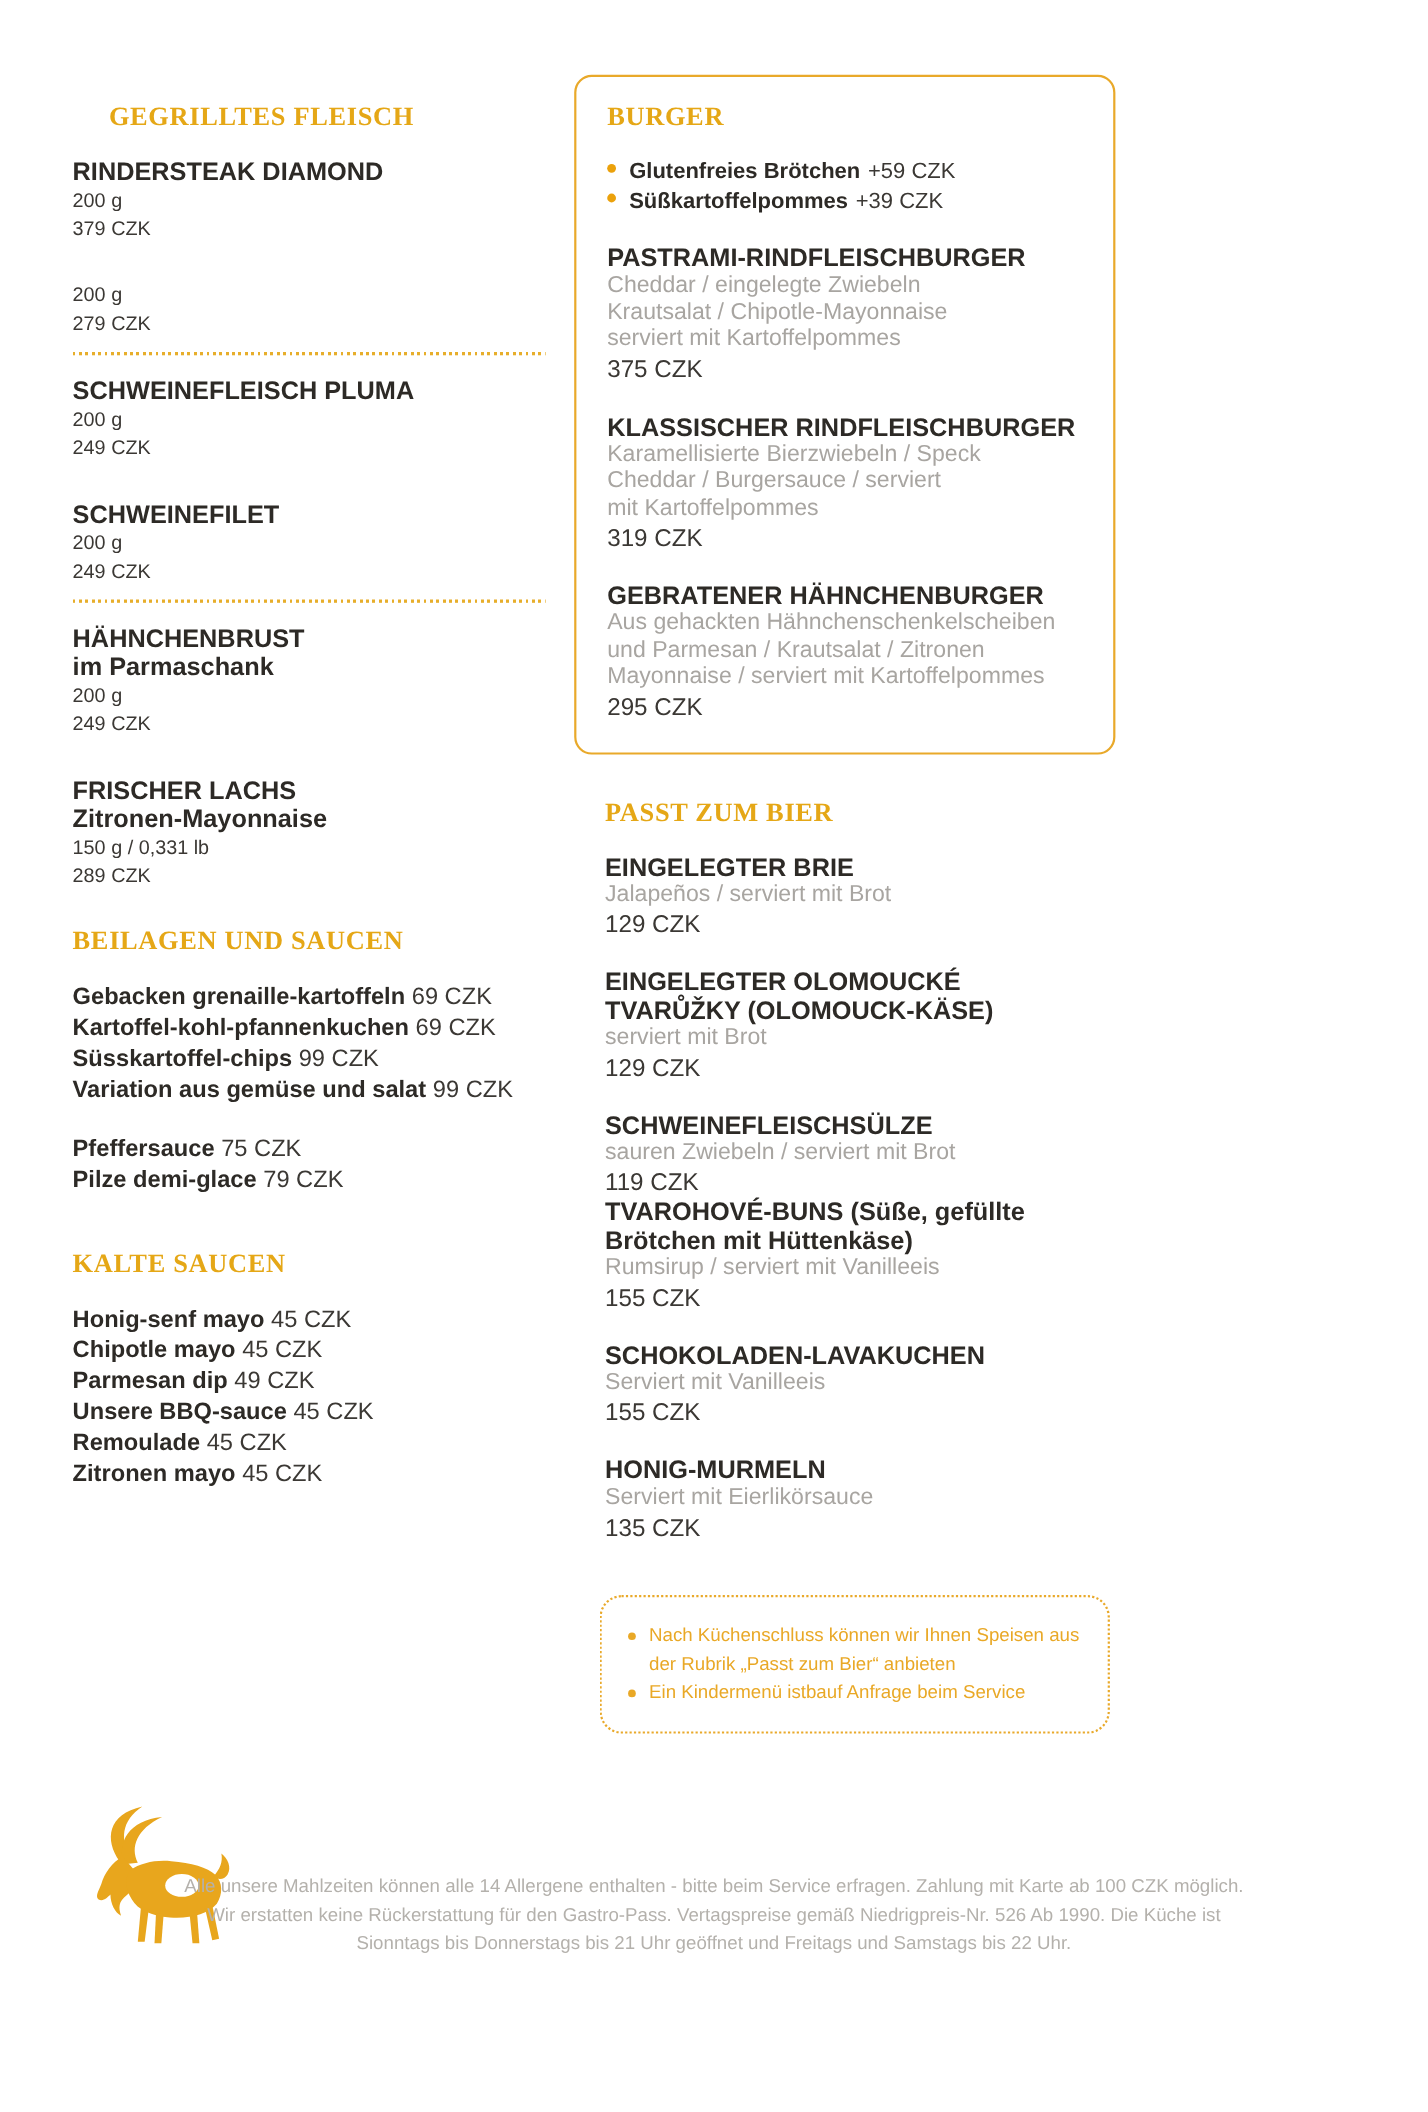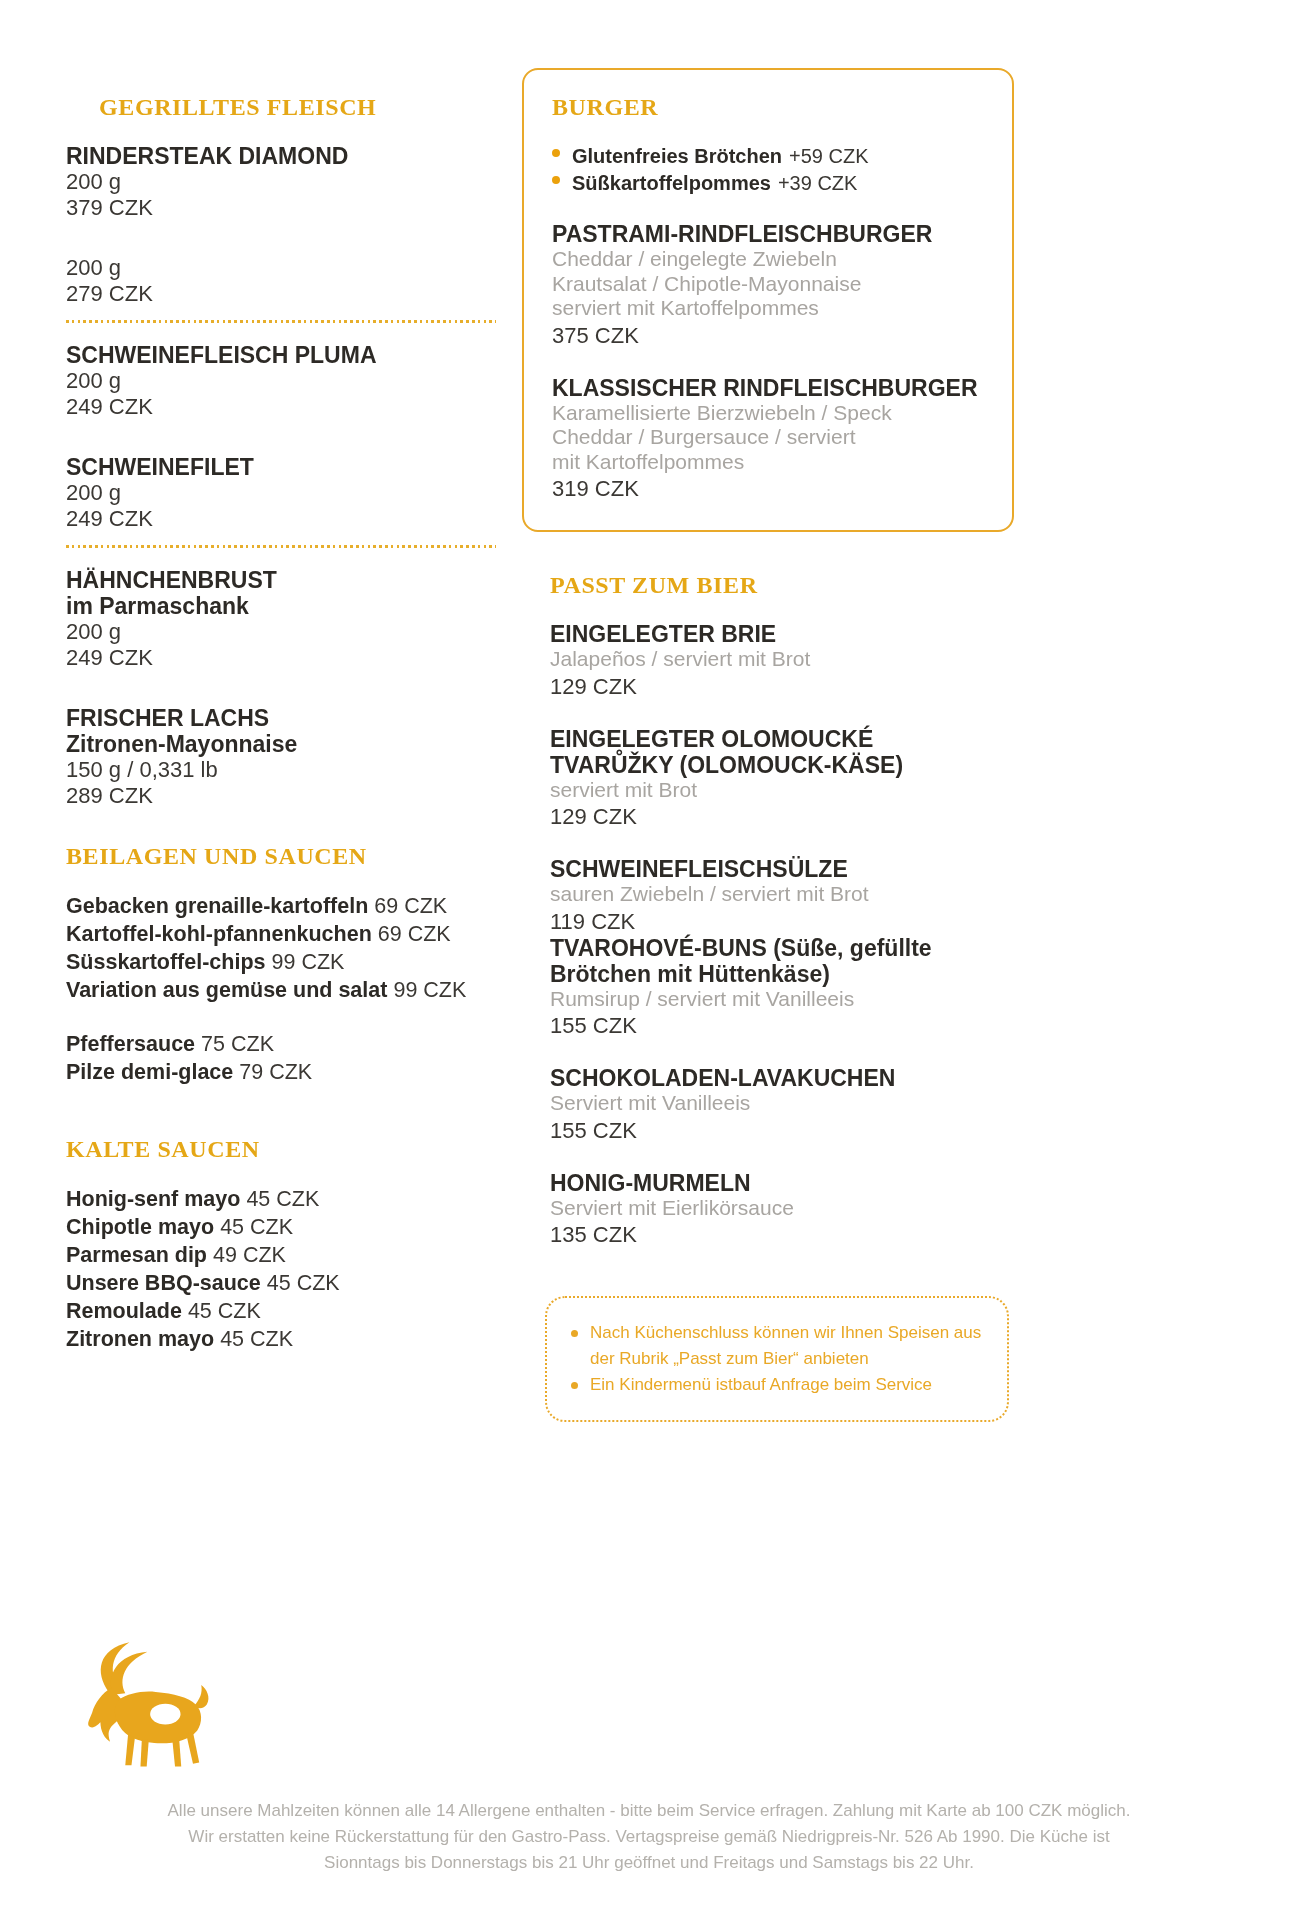--- a/index.html
+++ b/index.html
@@ -15,21 +15,21 @@
          font-size:24px;letter-spacing:.6px;color:#E5A716;margin:0 0 22px 0;}
   .col-left h2.first{margin-top:26px;margin-left:33px;}
   h2.mt-sides{margin-top:28px;}
   h2.mt-cold{margin-top:50px;}
   h2.mt-beer{margin-top:40px;}
   h2.mt-des{margin-top:46px;}
 
   
   .menu-item{margin-bottom:34px;}
   .mi-name{font-weight:700;font-size:23px;line-height:26px;color:#2D2A26;}
-  .mi-detail{font-weight:400;font-size:22px;line-height:26px;color:#3B3834;}
+  .mi-detail{font-weight:400;font-size:18px;line-height:26px;color:#3B3834;}
   .dot-divider{height:3px;margin:13px 0 -15px 0;
     background-image:repeating-linear-gradient(90deg,#E7AE2B 0,#E7AE2B 2.6px,transparent 2.6px,transparent 5.8px);}
 
   
   .inline-row{font-size:21.5px;line-height:28px;}
   .ir-bold{font-weight:700;color:#2D2A26;}
   .ir-rest{font-weight:400;color:#3B3834;margin-left:6px;}
   .row-gap{height:26px;}
 
   
@@ -52,21 +52,21 @@
   .note-box{margin:48px 0 0 23px;width:412px;border:2px dotted #E9A92A;border-radius:20px;
             padding:22px 24px;}
   .note-row{display:flex;font-size:17px;line-height:26px;font-weight:400;color:#E9A826;}
   .note-dot{flex:none;width:7px;height:7px;border-radius:50%;background:#E9A826;margin:10px 12px 0 0;}
   .note-text{flex:1;}
 
   
   .goat{position:absolute;left:70px;top:1624px;width:152px;height:158px;}
 
   
-  .footer{position:absolute;left:0;top:1798px;width:1298px;text-align:center;}
+  .footer{position:absolute;left:0;top:1702px;width:1298px;text-align:center;}
   .footer-line{font-size:17px;line-height:26px;color:#B4B1AC;}
 </style>
 </head>
 <body>
 
 <div class="page">
   <div class="columns">
 
     <div class="col-left">
 
@@ -247,20 +247,33 @@
 
               <div class="r-name">KLASSISCHER RINDFLEISCHBURGER</div>
               </div>
               <div>
 
               <div class="r-desc">Karamellisierte Bierzwiebeln / Speck</div>
                 <div class="r-desc">Cheddar / Burgersauce / serviert</div>
                 <div class="r-desc">mit Kartoffelpommes</div>
               </div>
               <div class="r-price">319 CZK</div>
+            </div>
+            <div class="r-item">
+              <div>
+
+              <div class="r-name">GEBRATENER HÄHNCHENBURGER</div>
+              </div>
+              <div>
+
+              <div class="r-desc">Aus gehackten Hähnchenschenkelscheiben</div>
+                <div class="r-desc">und Parmesan / Krautsalat / Zitronen</div>
+                <div class="r-desc">Mayonnaise / serviert mit Kartoffelpommes</div>
+              </div>
+              <div class="r-price">295 CZK</div>
             </div>
           </div>
       </div>
 
       <div class="right-sections">
         <section>
           <h2 class="sec mt-beer">PASST ZUM BIER</h2>
           <div>
 
           <div class="r-item">

